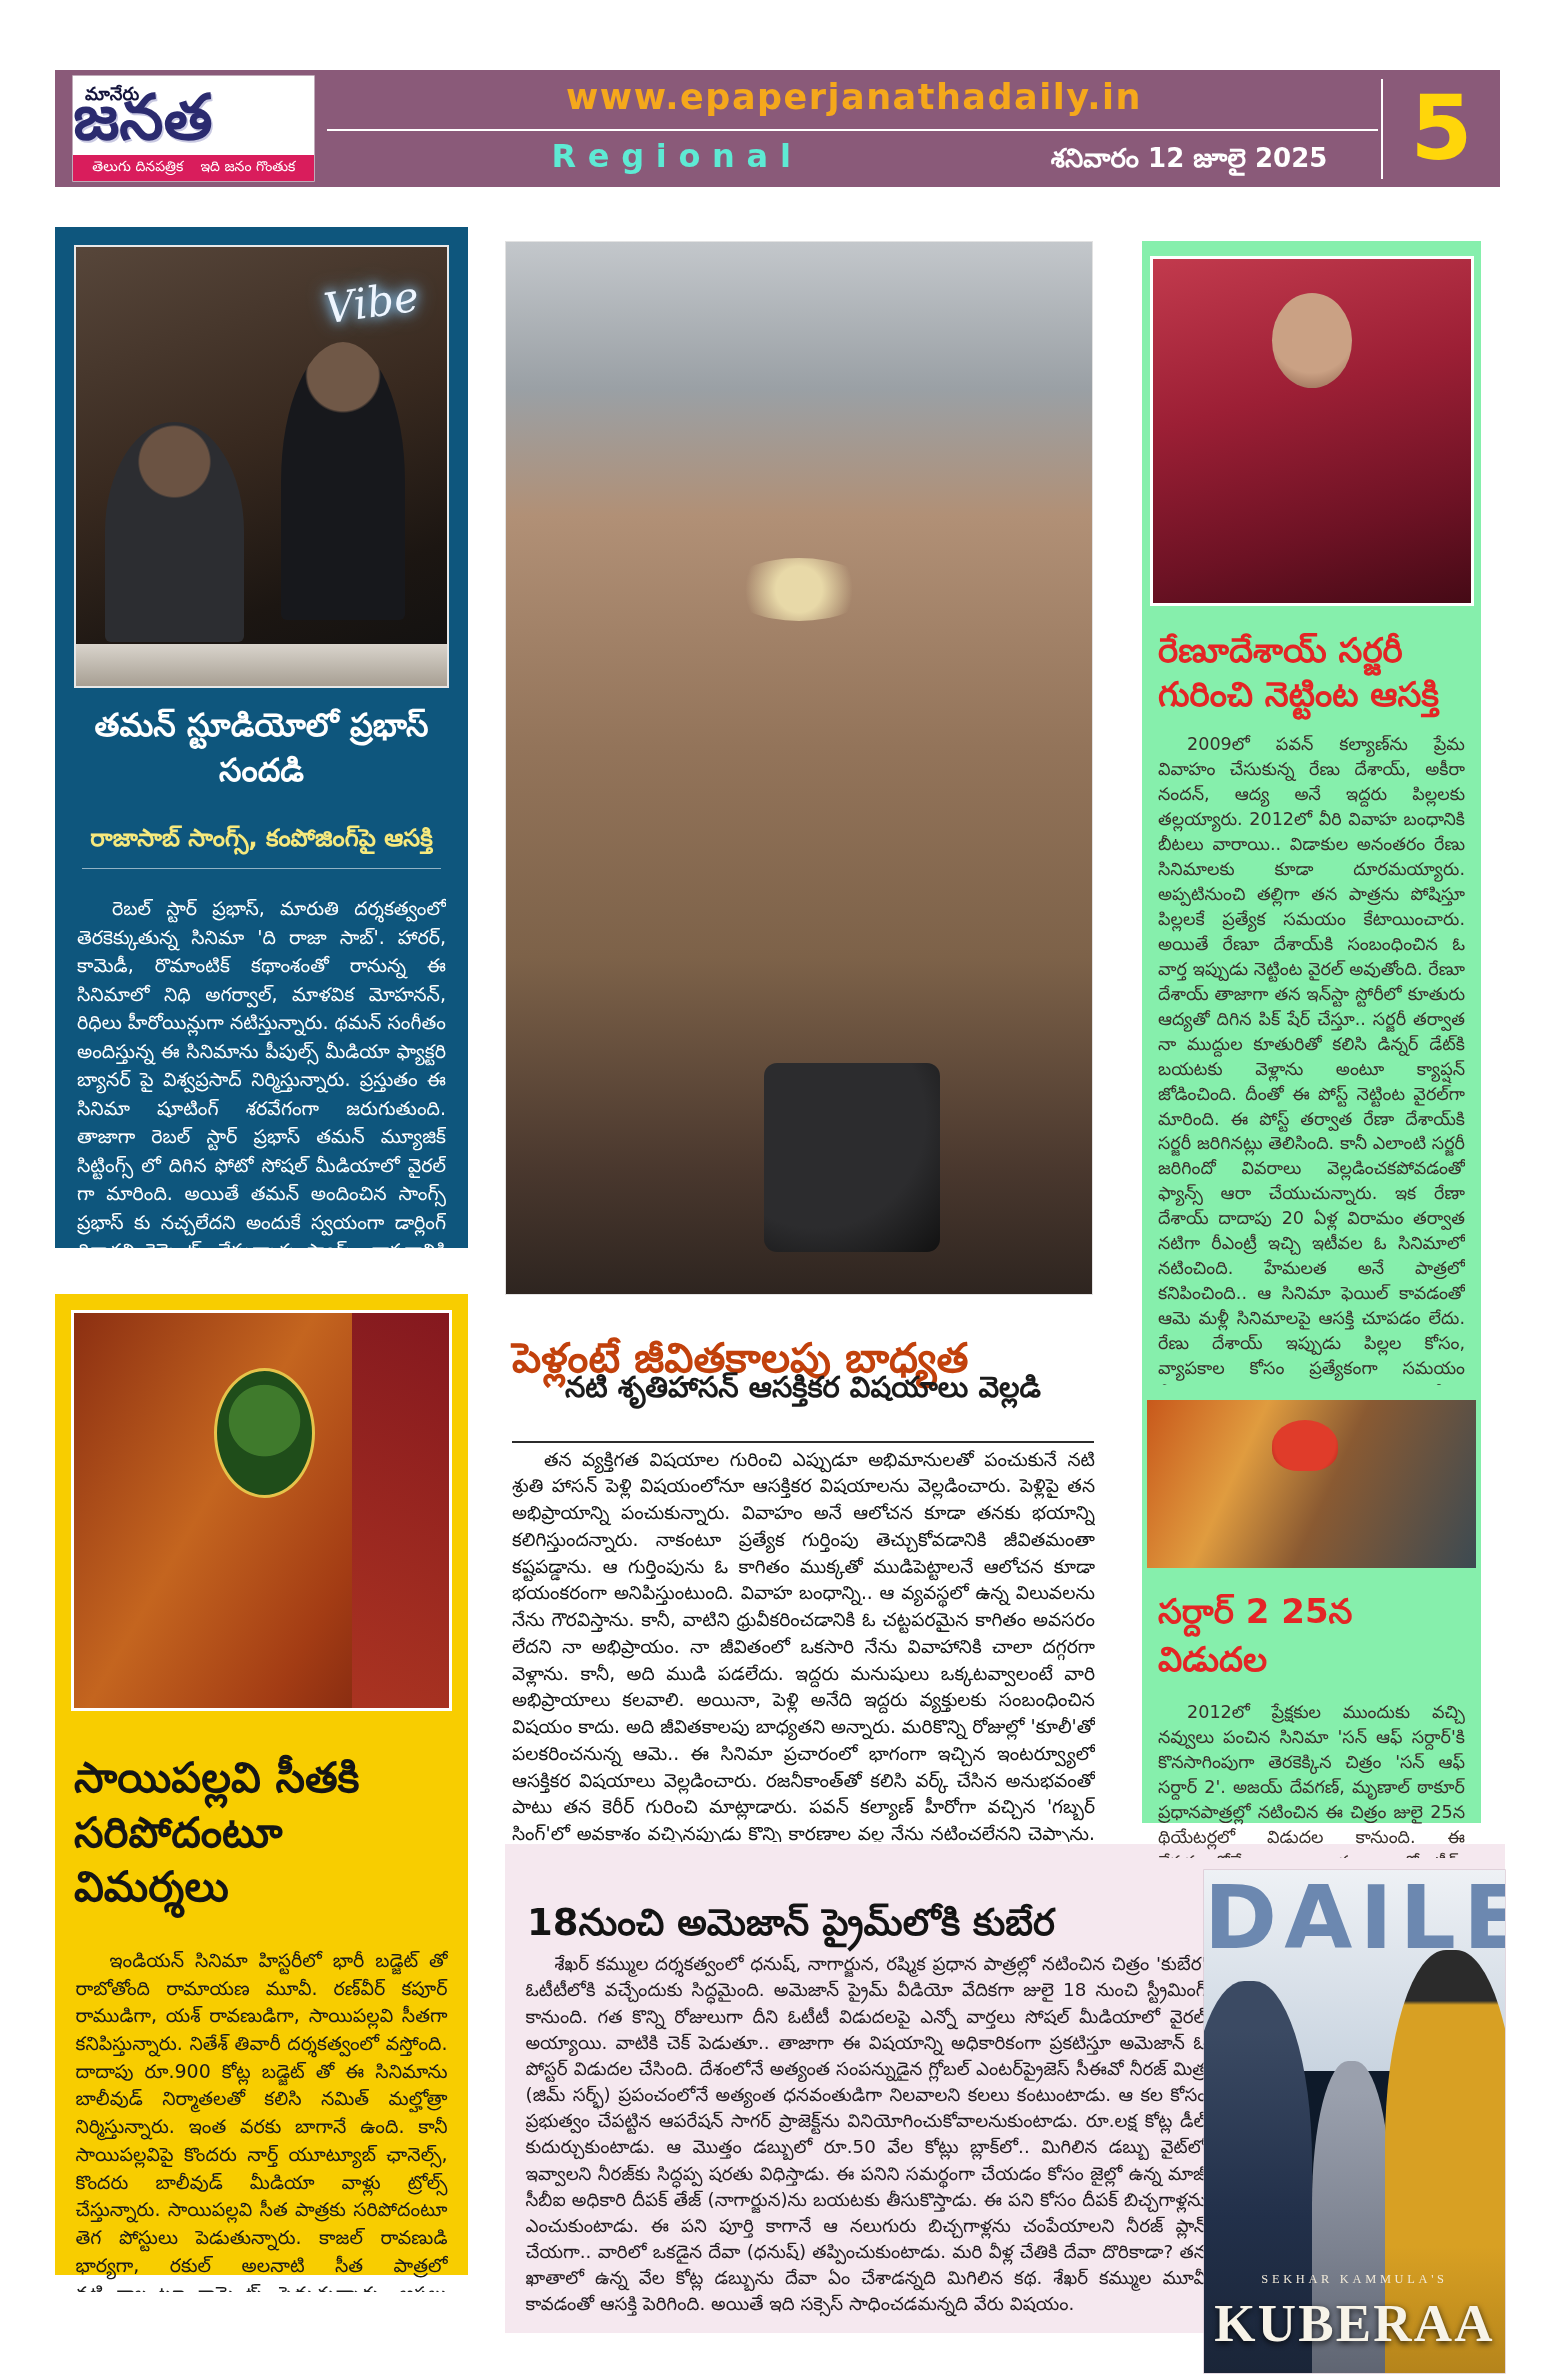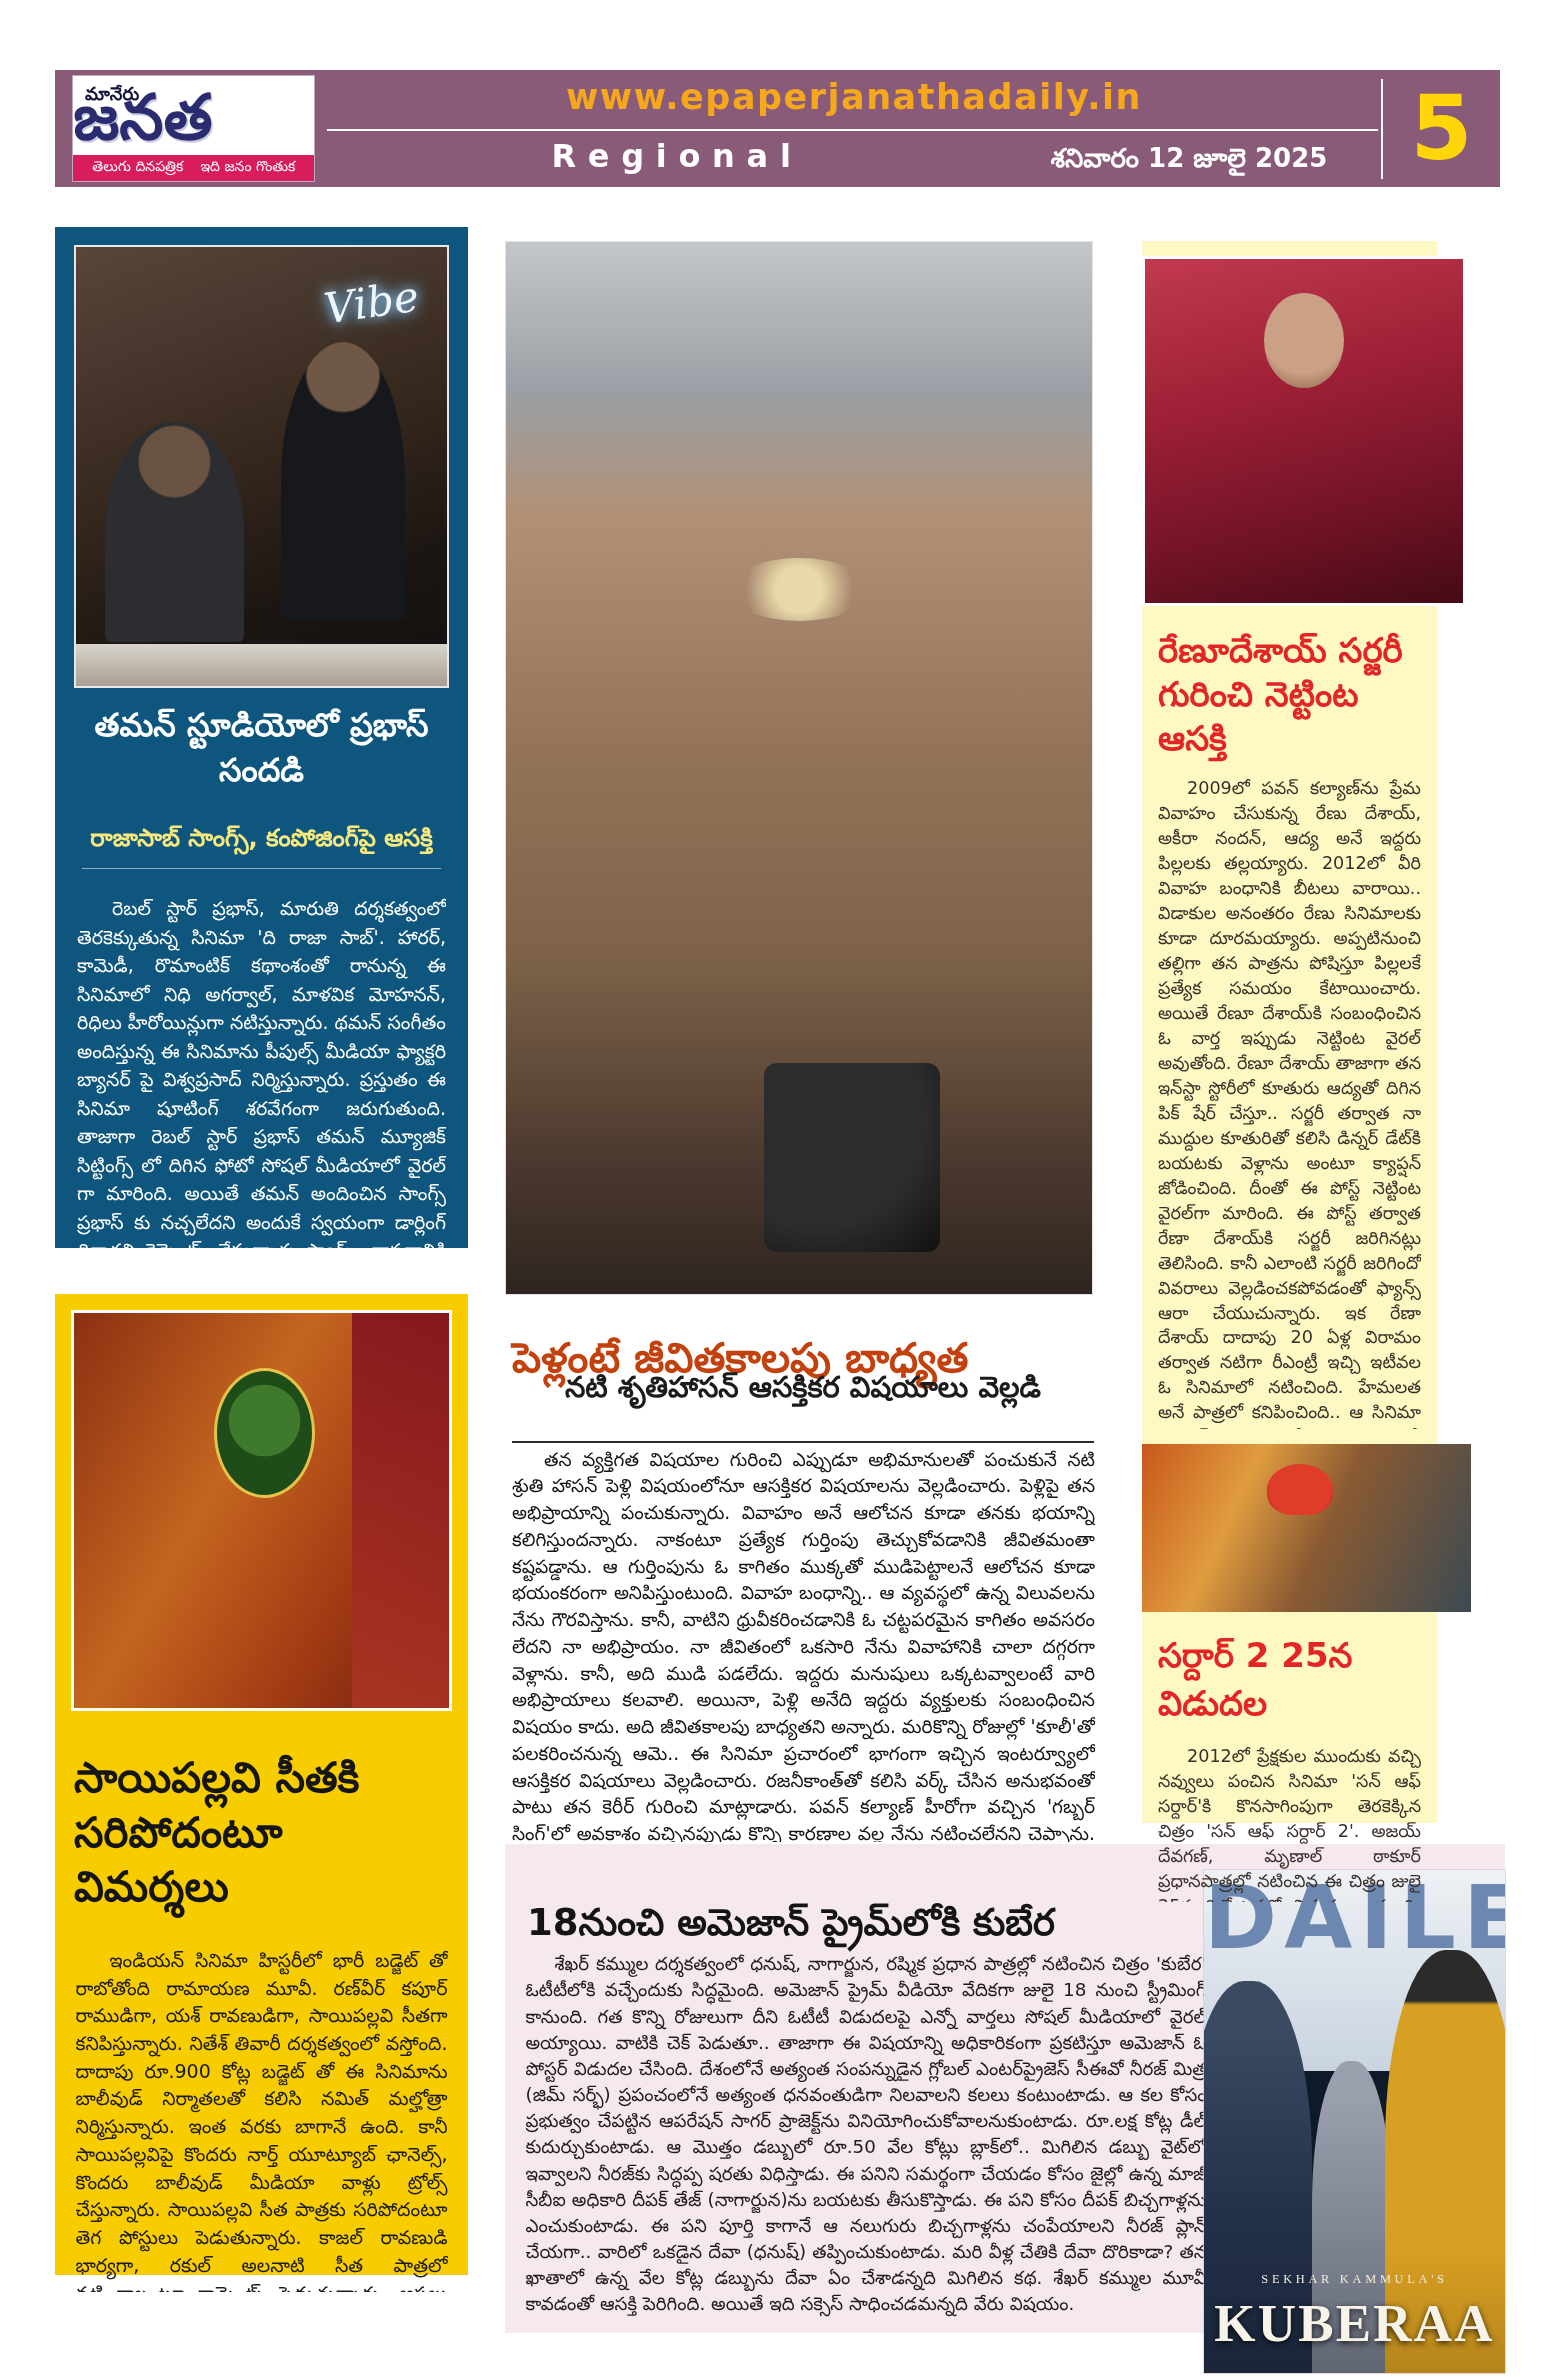--- a/index.html
+++ b/index.html
@@ -12,21 +12,21 @@
         box-shadow:0 0 0 0.7px #d8ccd4;}
   .logo-top{position:absolute;left:11.7px;top:7.3px;font-size:18px;color:#14143c;font-weight:bold;}
   .logo-main{position:absolute;left:0;right:0;top:10.2px;font-size:63px;line-height:1;
         font-weight:bold;color:#2b2b6f;text-shadow:1.5px 1.5px 0 #c9c9e2;}
   .logo-strip{position:absolute;left:0;right:0;bottom:0;height:26px;background:#d91d5c;color:#ffffff;
         font-size:14px;display:flex;align-items:center;justify-content:space-between;padding:0 19px;box-sizing:border-box;}
   .site-url{position:absolute;left:278px;top:7.3px;width:1042px;text-align:center;
         font-size:35px;font-weight:bold;color:#f5a81c;letter-spacing:1.5px;}
   .banner-rule{position:absolute;left:272px;top:59px;width:1051px;height:2.2px;background:#ffffff;}
   .section-name{position:absolute;left:366px;top:67px;width:512px;text-align:center;
-        font-size:32px;font-weight:bold;color:#ffffff;letter-spacing:11.7px;}
+        font-size:32px;font-weight:bold;color:#5eead4;letter-spacing:11.7px;}
   .issue-date{position:absolute;left:951px;top:73px;width:366px;text-align:center;
         font-size:26px;font-weight:bold;color:#ffffff;}
   .page-num-sep{position:absolute;left:1326px;top:8.8px;width:2.2px;height:100px;background:#ffffff;}
   .page-num{position:absolute;left:1328px;top:0;width:117px;height:117px;line-height:117px;text-align:center;
         font-size:89px;font-weight:bold;color:#ffd60a;}
 
   
   .teal-box{position:absolute;left:55px;top:227px;width:413px;height:1021px;background:#0e567d;}
   .teal-photo{position:relative;margin:18.3px auto 0;width:371px;height:439px;border:2.9px solid #e8e8e8;
         background:linear-gradient(160deg,#57463a 0%,#38291f 45%,#1c1612 75%,#101010 100%);overflow:hidden;}
@@ -82,21 +82,21 @@
   .pfig.suit{left:-6%;width:42%;height:78%;background:linear-gradient(#3b4a63 12%,#22304a 60%,#1a2538 100%);}
   .pfig.mid{left:36%;width:26%;height:62%;background:linear-gradient(#9aa0ad 10%,#7c8290 60%,#5f6572 100%);}
   .pfig.kurta{right:-4%;width:44%;height:84%;background:linear-gradient(#2b2b2b 0 12%,#d8a023 13% 70%,#b5841b 100%);}
   .poster-credit{position:absolute;left:0;right:0;bottom:86px;text-align:center;font-size:12.4px;
         letter-spacing:3.7px;color:#f2ead9;font-family:"Liberation Serif","DejaVu Serif",serif;}
   .poster-title{position:absolute;left:0;right:0;bottom:20.5px;text-align:center;font-size:53px;font-weight:bold;
         color:#f7f3e8;letter-spacing:2.2px;font-family:"Liberation Serif","DejaVu Serif",serif;
         text-shadow:0 2.2px 5.9px rgba(0,0,0,.8);}
 
   
-  .peach-box{position:absolute;left:1142px;top:241px;width:295px;height:1582px;background:#fef9c3;}
+  .peach-box{position:absolute;left:1142px;top:241px;width:339px;height:1582px;background:#86efac;}
   .renu-photo{position:relative;margin:14.6px auto 0;width:318px;height:344px;border:3.7px solid #ffffff;
         background:linear-gradient(165deg,#c23a4d 0%,#9c1f35 40%,#6d1224 75%,#450a16 100%);overflow:hidden;}
   .renu-photo .face{position:absolute;left:50%;top:10%;width:80px;height:95px;margin-left:-40px;border-radius:50%;
         background:radial-gradient(circle at 50% 40%,#caa184 0 60%,#8a5f49 100%);}
   .peach-headline{margin:22px 16px 0;font-size:34px;font-weight:bold;color:#e42525;line-height:1.3;}
   .peach-body{margin:16px 16px 0;height:653px;overflow:hidden;font-size:17.6px;line-height:1.42;
         color:#3a2f2a;text-align:justify;text-indent:29px;}
   .sardaar-photo{position:relative;margin:14.6px auto 0;width:329px;height:168px;overflow:hidden;
         background:linear-gradient(115deg,#c8581b 0%,#e09c3f 30%,#8a5a32 55%,#3c4a52 100%);}
   .turban{position:absolute;left:38%;top:12%;width:66px;height:51px;border-radius:50% 50% 40% 40%;

